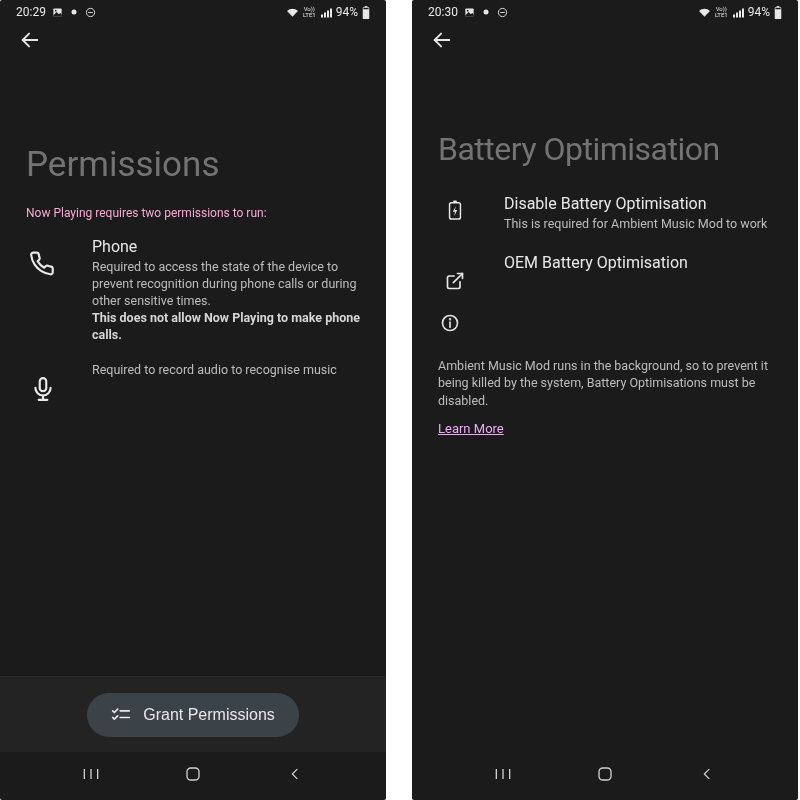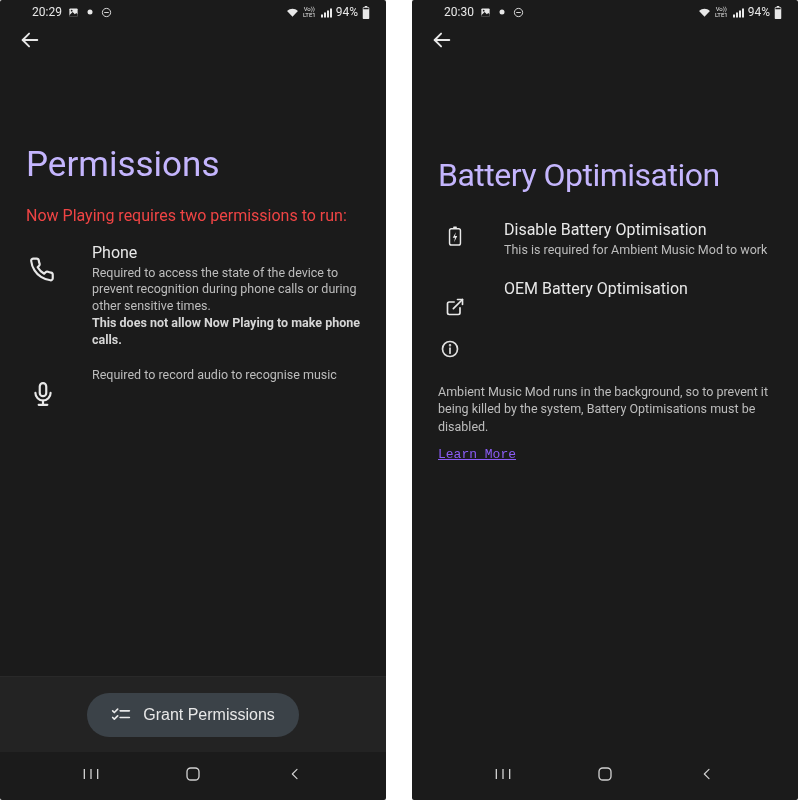--- a/index.html
+++ b/index.html
@@ -6,47 +6,47 @@
   html, body { width: 800px; height: 800px; background: #fff; font-family: Roboto, "Segoe UI", Arial, sans-serif; }
   .stage { display: flex; width: 800px; height: 800px; gap: 26px; padding: 0; background:#fff; }
   .phone {
     width: 386px; height: 800px; background: #1b1b1b; color: #e8e8e8;
     position: relative; display: flex; flex-direction: column; overflow: hidden;
     border-radius: 2px;
   }
   
   .statusbar {
     height: 22px; display: flex; justify-content: space-between;
-    padding: 2px 16px 0 32px; font-size: 12px; color: #e8e8e8;
+    padding: 2px 16px 0 16px; font-size: 12px; color: #e8e8e8;
   }
   .sb-left, .sb-right { display: flex; align-items: center; gap: 6px; }
   .sb-right { gap: 4px; }
   .sb-icon { display:inline-flex; align-items:center; justify-content:center; }
   .sb-icon svg { display:block; }
   .sb-batt-txt { font-size: 12px; }
   .sb-volte { font-size: 6px; line-height: 6px; display:flex; flex-direction:column; align-items:center; }
   
   .appbar { height: 40px; display:flex; align-items:center; padding: 0 14px; }
   .back-btn { width: 32px; height: 32px; display:flex; align-items:center; justify-content:center; border-radius:20px; }
   
   .content { flex: 1; padding: 0 26px 0 26px; overflow:hidden; position:relative; }
-  .h1 { font-size: 35px; font-weight: 400; color:#c4b5fd; letter-spacing:0px; margin-top: 82px; }
+  .h1 { font-size: 35px; font-weight: 400; color:#737373; letter-spacing:0px; margin-top: 82px; }
   .h1.tight { letter-spacing:-0.5px; }
-  .intro { font-size: 16px; color:#ef4444; margin-top: 20px; line-height:1.35; }
+  .intro { font-size: 12px; color:#f9a8d4; margin-top: 20px; line-height:1.35; }
   .perm-list { margin-top: 16px; display:flex; flex-direction:column; gap: 18px; }
   .perm-item { display:flex; gap:32px; align-items:flex-start; }
   .perm-item .picon { width: 34px; display:flex; align-items:flex-start; justify-content:center; padding-top:14px; flex-shrink:0; }
   .perm-item .ptxt { flex:1; }
   .perm-title { font-size: 16px; font-weight:400; color:#e8e8e8; margin-bottom:3px; }
   .perm-body { font-size: 12.5px; color:#bdbdbd; line-height:1.35; }
   .perm-body b { color:#d6d6d6; font-weight:700; }
   .info-row { display:flex; gap:14px; align-items:flex-start; margin-top:18px; }
   .info-icon { width: 24px; display:flex; justify-content:center; }
   .info-body { font-size: 12.5px; color:#bdbdbd; line-height:1.4; margin-top:20px; }
-  .learn-more { color:#8b5cf6; text-decoration: underline; font-size:13px; display:inline-block; margin-top:12px;font-family:Liberation Mono, monospace; }
+  .learn-more { color:#f0abfc; text-decoration: underline; font-size:13px; display:inline-block; margin-top:12px; }
   
   .action-dock {
     position:absolute; left:0; right:0; bottom:48px; height:76px;
     background: rgba(255,255,255,0.04);
     display:flex; align-items:center; justify-content:center;
     border-top: 1px solid rgba(255,255,255,0.03);
   }
   .grant-btn {
     background:#3b4248; color:#e8e8e8; border:none; border-radius: 28px;
     padding: 12px 24px; font-size:16px; display:flex; align-items:center; gap:12px;
@@ -262,21 +262,21 @@
         <span>
           <svg width="22" height="22" viewBox="0 0 24 24" fill="none" stroke="#e8e8e8" stroke-width="2" stroke-linecap="round" stroke-linejoin="round">
               <line x1="20" y1="12" x2="4" y2="12"></line>
               <polyline points="11 5 4 12 11 19"></polyline>
             </svg>
         </span>
       </div>
     </div>
 
     <div class="content">
-      <div class="h1 tight" style="margin-top:94px; font-size:32px; white-space:nowrap;">Battery Optimisation</div>
+      <div class="h1 tight" style="margin-top:68px; font-size:32px; white-space:nowrap;">Battery Optimisation</div>
 
       <div class="perm-list" style="margin-top:26px; gap:20px;">
         <div class="perm-item">
           <div class="picon" style="padding-top:6px;">
             <span>
               <svg width="14" height="20" viewBox="0 0 14 22" fill="#e8e8e8">
                   <rect x="1" y="3" width="12" height="18" rx="2" fill="none" stroke="#e8e8e8" stroke-width="1.6"></rect>
                   <rect x="5" y="0.5" width="4" height="2.5" rx="0.5"></rect>
                   <polygon points="8 7 4.5 13 7 13 6 18 9.5 11 7 11"></polygon>
                 </svg>

